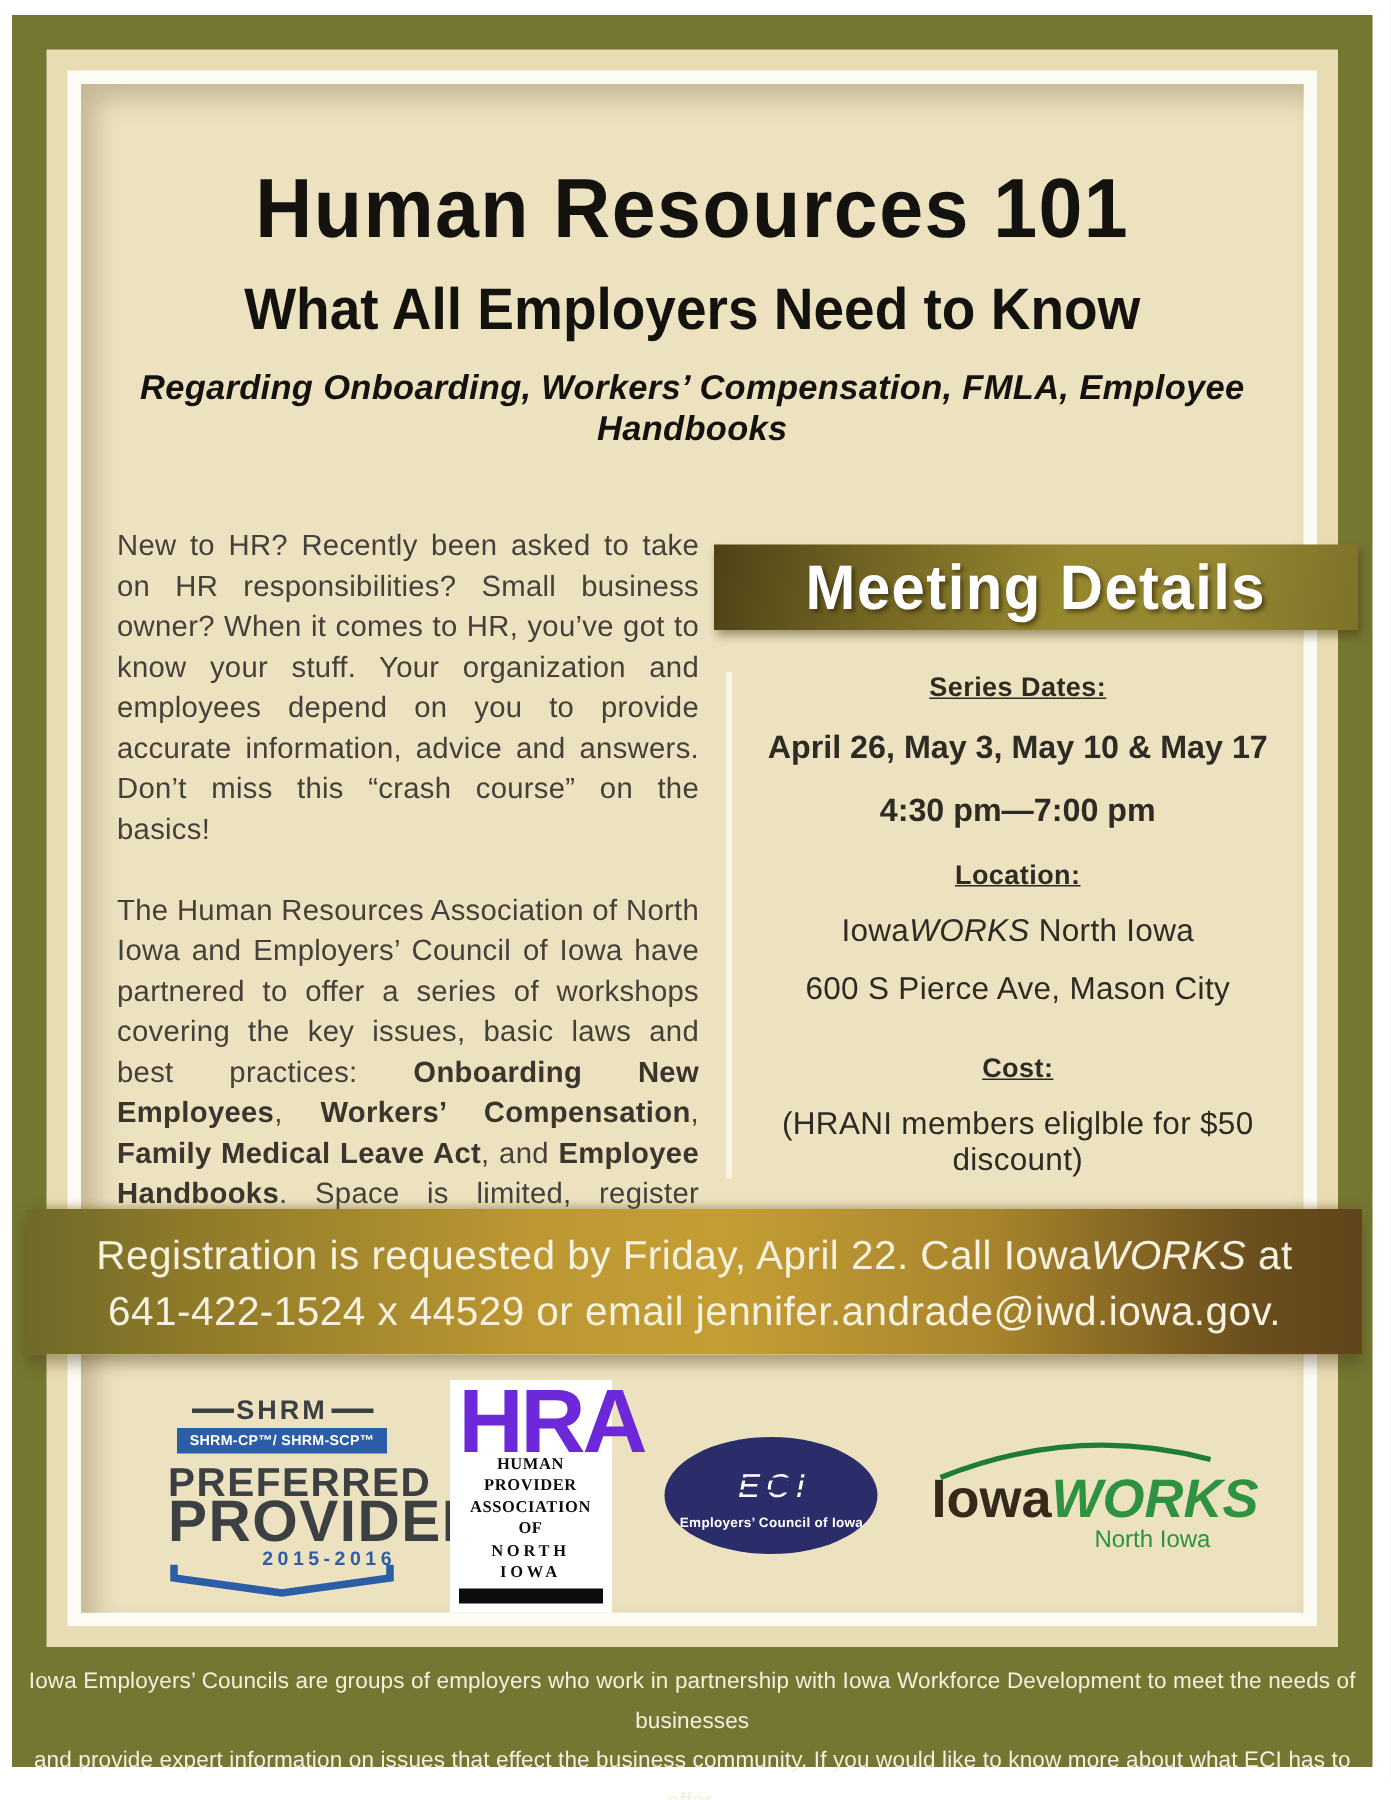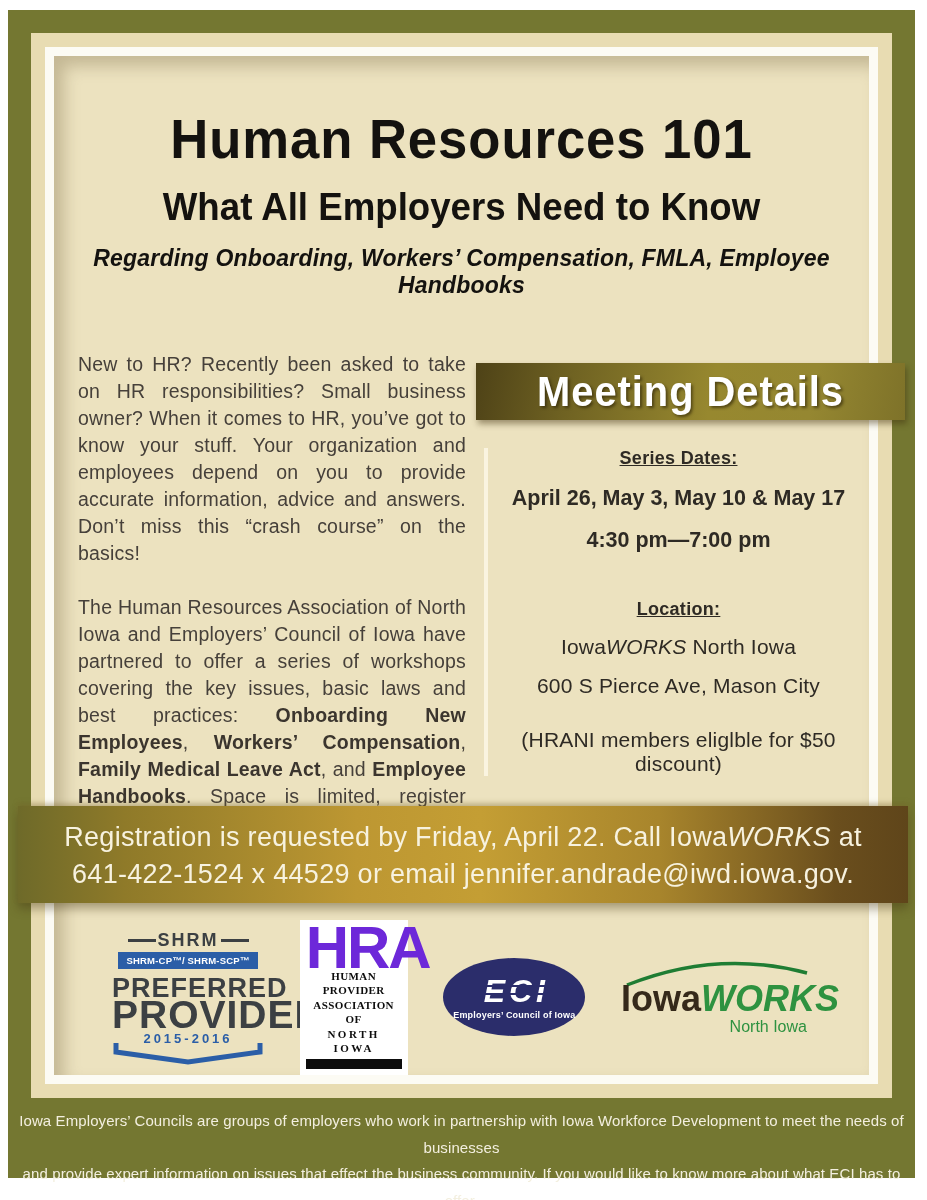--- a/index.html
+++ b/index.html
@@ -34,50 +34,50 @@
     color:#ffffff;font-size:42px;font-weight:bold;letter-spacing:1px;
     background:linear-gradient(100deg,#4e4217 0%,#6f6222 22%,#97882f 55%,#958731 78%,#7e7229 100%);
     box-shadow:2px 4px 6px rgba(60,45,10,.45);
     text-shadow:2px 2px 3px rgba(40,30,5,.6);}
   .md-banner span{display:inline-block;transform:scaleX(.95);}
 
   .details{margin-top:28px;margin-left:8px;border-left:4px solid #faf4e0;text-align:center;color:#2e2a24;}
   .detail-heading{font-size:18px;font-weight:bold;text-decoration:underline;margin:0;letter-spacing:.3px;}
   .d-strong{font-size:21.5px;font-weight:bold;margin-top:17px;}
   .d-text{font-size:21px;margin-top:15px;letter-spacing:.2px;}
-  .sec-location{margin-top:46px;}
+  .sec-location{margin-top:20px;}
   .sec-cost{margin-top:30px;}
   .it{font-style:italic;}
 
   
   .reg-banner{position:absolute;left:18px;top:806px;width:890px;height:97px;box-sizing:border-box;
     background:linear-gradient(90deg,#6e6a29 0%,#8f7a29 12%,#bd9732 38%,#c49e34 52%,#a8852c 72%,#6a4e1d 92%,#5f451a 100%);
     box-shadow:0 -3px 5px rgba(120,100,40,.35),0 6px 9px rgba(70,55,20,.4);
     text-align:center;color:#f7f2df;font-size:27px;line-height:37px;padding-top:13px;letter-spacing:.3px;}
 
   
   .logos{position:absolute;left:24px;right:24px;bottom:12px;height:132px;display:flex;align-items:center;justify-content:space-between;padding:0 34px;}
 
   .shrm{width:152px;text-align:center;color:#3c4043;}
   .shrm-top{display:flex;align-items:center;justify-content:center;gap:2px;font-weight:bold;font-size:18px;letter-spacing:2px;}
   .shrm-dash{width:28px;height:0;border-top:3px solid #3c4043;}
   .shrm-badge{margin:1px auto 0;background:#2b5ea7;color:#fff;font-size:9.5px;font-weight:bold;padding:3px 2px;width:140px;box-sizing:border-box;letter-spacing:.2px;white-space:nowrap;}
   .shrm-line1{font-size:27px;font-weight:bold;letter-spacing:1px;margin-top:6px;line-height:26px;}
   .shrm-line2{font-size:39px;font-weight:bold;letter-spacing:1px;line-height:28px;}
-  .shrm-years{color:#2b5ea7;font-size:13px;font-weight:bold;letter-spacing:3px;margin-top:2px;}
+  .shrm-years{color:#2b5ea7;font-size:13px;font-weight:bold;letter-spacing:3px;margin-top:2px;text-align:right;}
   .shrm-bracket{display:block;margin:-3px auto 0;}
 
   .hra{width:108px;background:#ffffff;padding:8px 6px 6px;text-align:center;box-sizing:border-box;}
   .hra-letters{font-size:60px;font-weight:bold;color:#6d28d9;line-height:40px;letter-spacing:-2px;}
   .hra-line{font-family:"Liberation Serif", serif;font-weight:bold;font-size:11px;line-height:14px;color:#0d0d0d;letter-spacing:.4px;margin-top:1px;}
   .hra-line.sp{letter-spacing:2.5px;}
   .hra-bar{height:10px;background:#0d0d0d;margin-top:4px;}
 
   .eci{width:142px;height:78px;background:#2b2d6b;border-radius:50%;display:flex;flex-direction:column;align-items:center;justify-content:center;color:#fff;}
-  .eci-letters{font-size:32px;font-weight:bold;font-style:italic;letter-spacing:4px;line-height:32px;position:relative;padding-left:4px;}
+  .eci-letters{font-size:22px;font-weight:normal;font-style:italic;letter-spacing:4px;line-height:32px;position:relative;padding-left:4px;}
   .eci-letters::before{content:"";position:absolute;left:-2px;right:-2px;top:10px;height:2.5px;background:#2b2d6b;}
   .eci-letters::after{content:"";position:absolute;left:-2px;right:-2px;top:18px;height:2.5px;background:#2b2d6b;}
   .eci-tagline{font-size:9px;font-weight:bold;margin-top:3px;letter-spacing:.2px;}
 
   .iw{width:190px;}
   .iw-arc{display:block;margin-bottom:-6px;}
   .iw-text{font-size:36px;font-weight:bold;line-height:34px;white-space:nowrap;}
   .iw-prefix{color:#35291a;}
   .iw-works{color:#2e9240;font-style:italic;}
   .iw-region{color:#2e9240;font-size:16px;margin-top:2px;text-align:right;padding-right:4px;}
@@ -118,20 +118,21 @@
                   <div class="d-strong">4:30 pm—7:00 pm</div>
                 </div>
 
                 <div class="sec-location">
                   <div class="detail-heading">Location:</div>
                   <div class="d-text"><span>Iowa</span><span class="it">WORKS</span><span> North Iowa</span></div>
                   <div class="d-text">600 S Pierce Ave, Mason City</div>
                 </div>
 
                 <div class="sec-cost">
+                  <div class="detail-heading">Cost:</div>
                   <div class="d-text">(HRANI members eliglble for $50 discount)</div>
                 </div>
               </div>
             </div>
           </div>
 
           <div class="logos">
 
             <div class="shrm">
               <div class="shrm-top">

